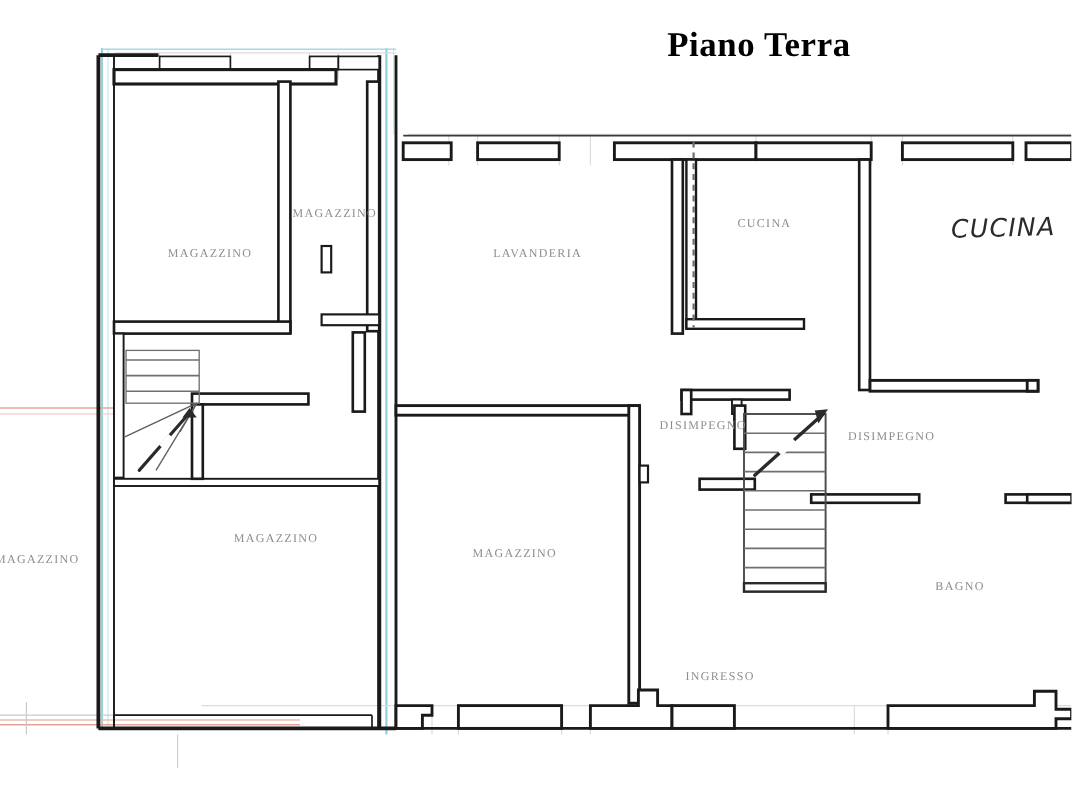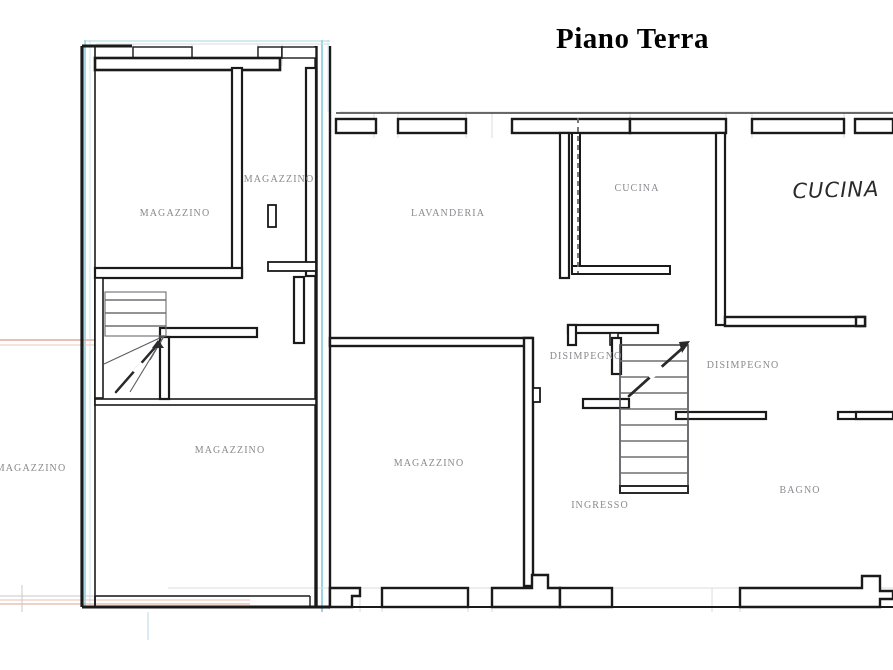--- a/index.html
+++ b/index.html
@@ -279,16 +279,16 @@
   <div class="room-label clipped-left" style="left:31px; top:467px;">MAGAZZINO</div>
   <div class="room-label" style="left:175px; top:212px;">MAGAZZINO</div>
   <div class="room-label" style="left:279px; top:178px;">MAGAZZINO</div>
   <div class="room-label" style="left:230px; top:449px;">MAGAZZINO</div>
   <div class="room-label" style="left:448px; top:212px;">LAVANDERIA</div>
   <div class="room-label" style="left:637px; top:187px;">CUCINA</div>
   <div class="room-label hand" style="left:836px; top:190px;">CUCINA</div>
   <div class="room-label" style="left:586px; top:355px;">DISIMPEGNO</div>
   <div class="room-label" style="left:743px; top:364px;">DISIMPEGNO</div>
   <div class="room-label" style="left:429px; top:462px;">MAGAZZINO</div>
-  <div class="room-label" style="left:600px; top:504px;">INGRESSO</div>
+  <div class="room-label" style="left:600px; top:564px;">INGRESSO</div>
   <div class="room-label" style="left:800px; top:489px;">BAGNO</div>
 
 </div>
 
 </body></html>

